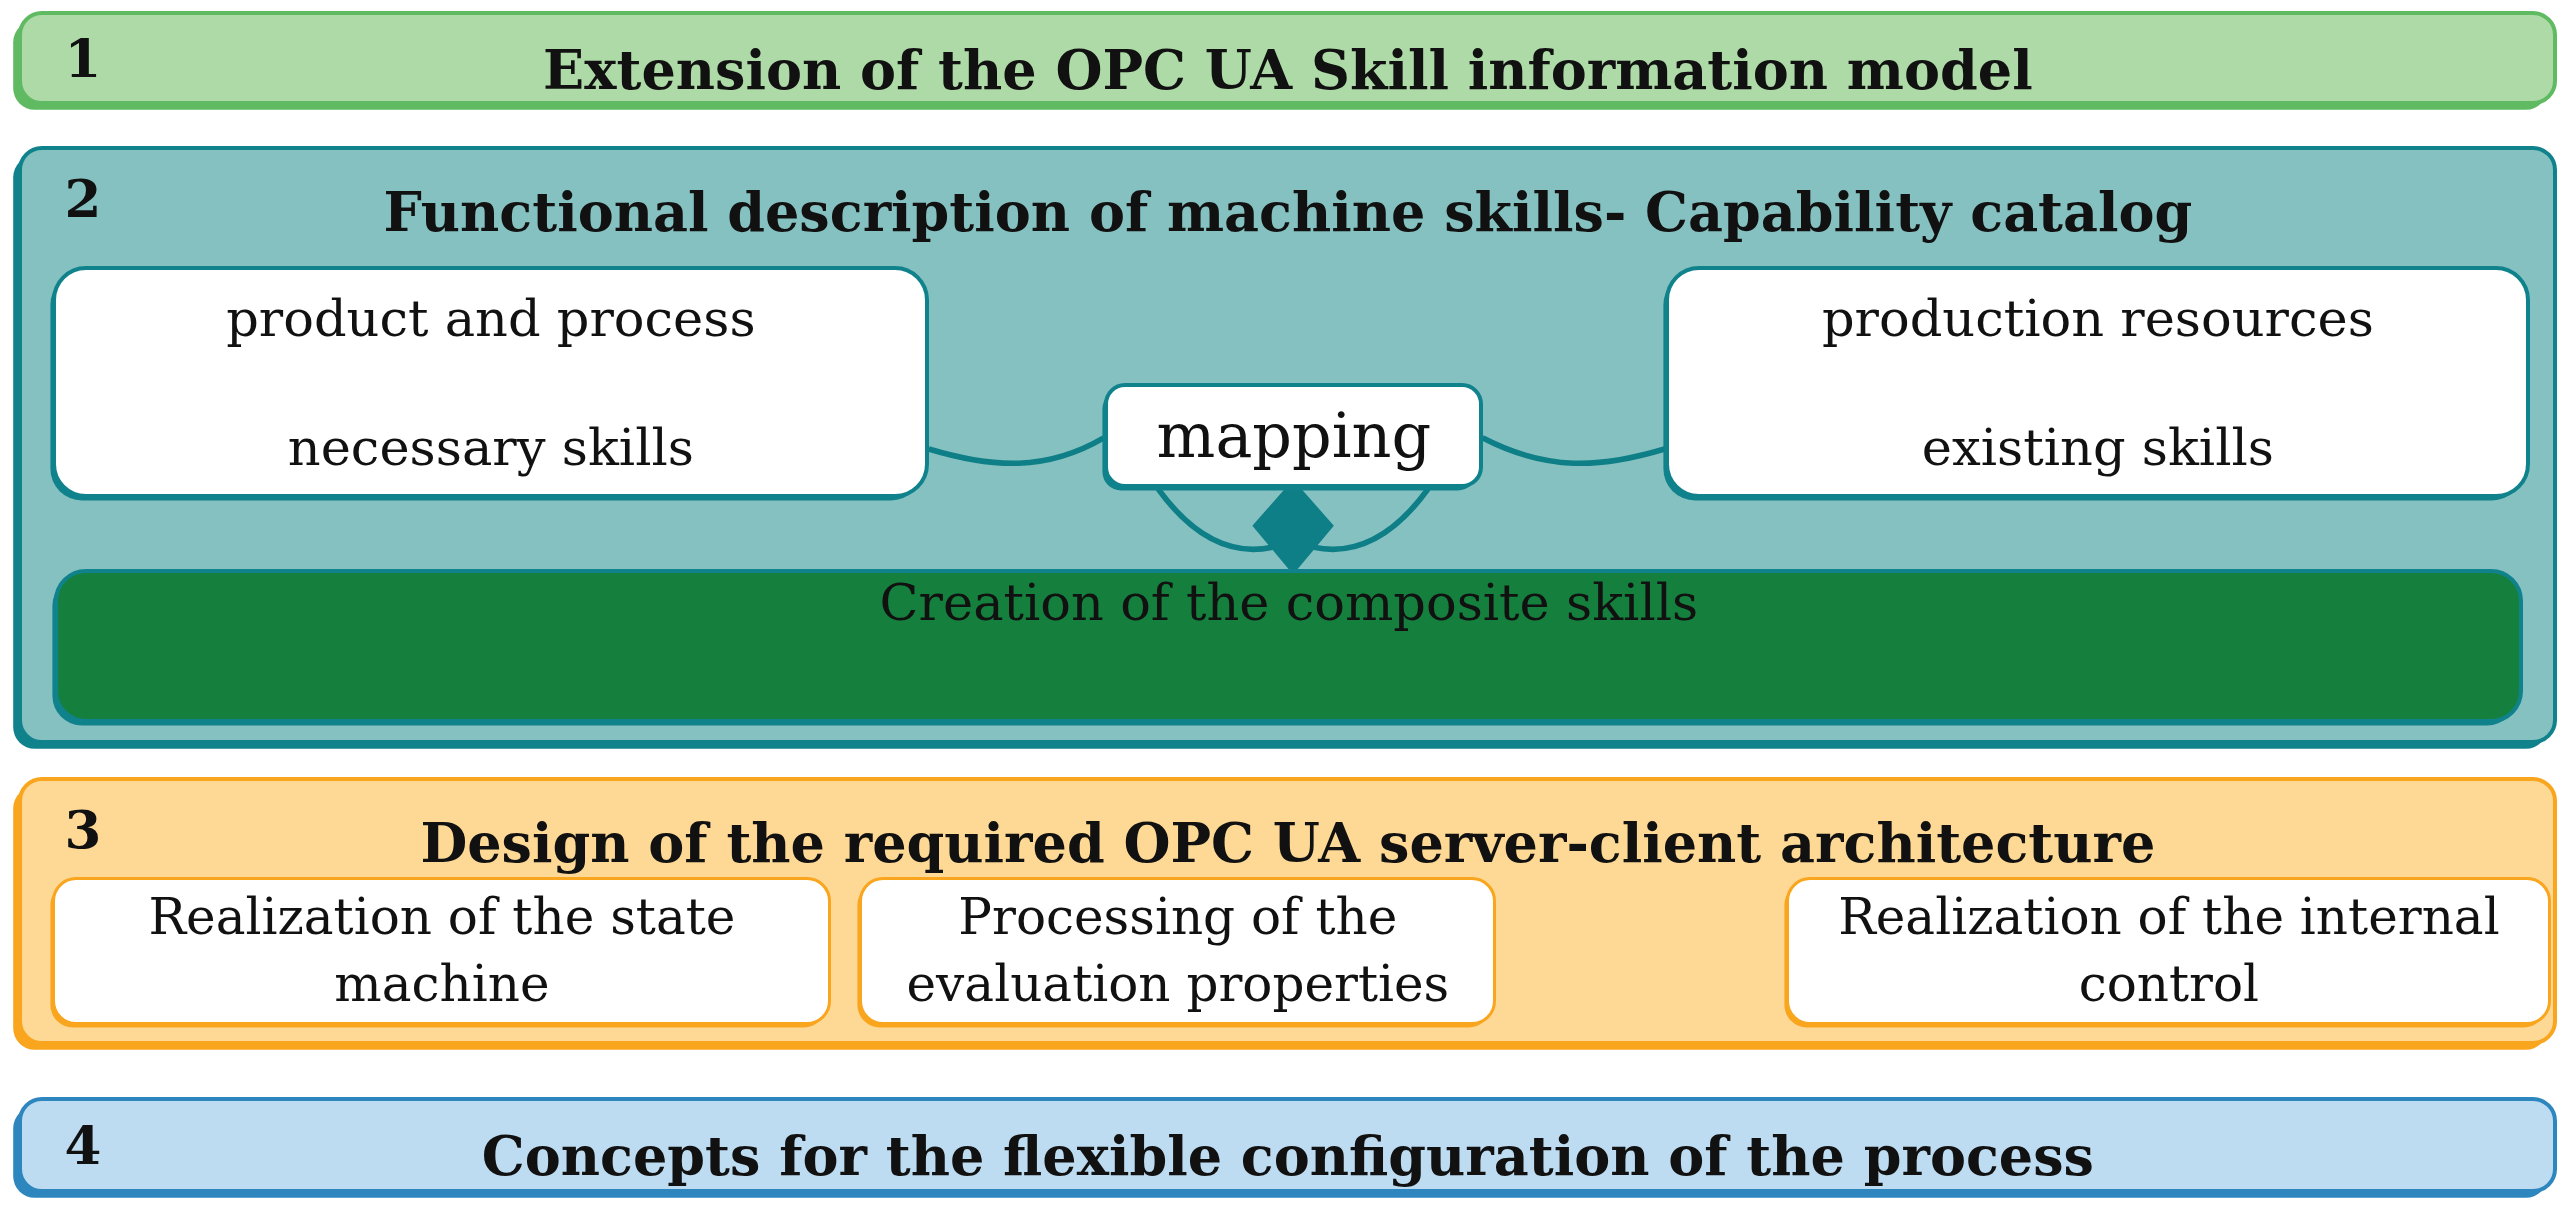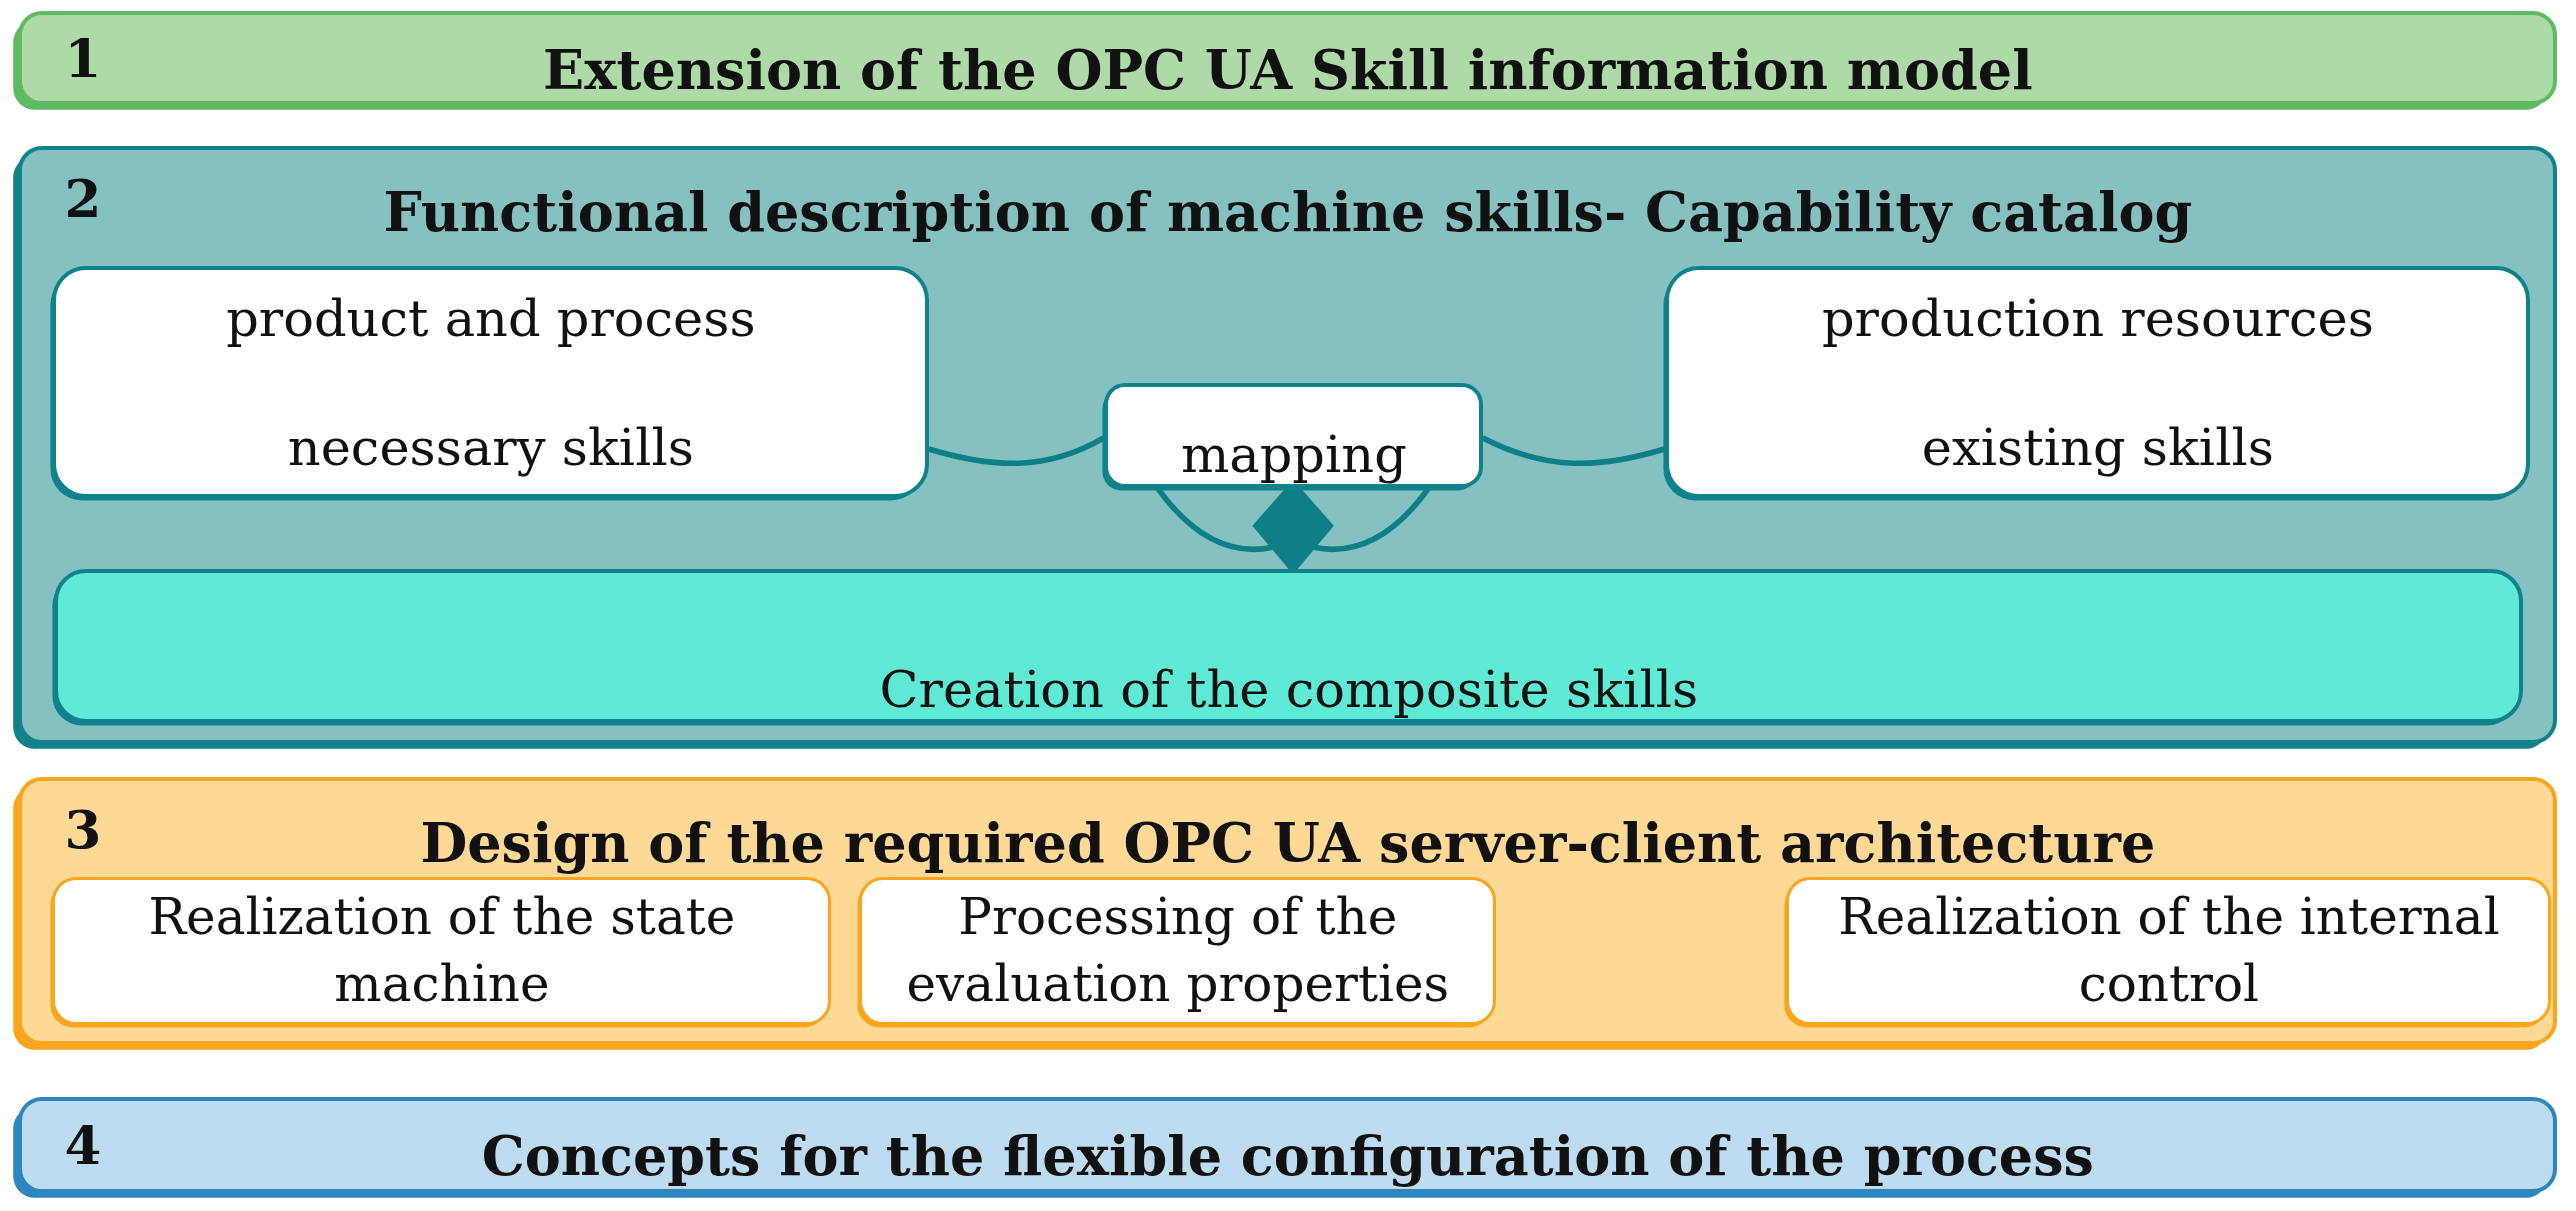--- a/index.html
+++ b/index.html
@@ -33,25 +33,25 @@
     padding:21px 16px 24px;gap:43px; }
   .left-box  { left:30px;   top:116px; width:877px; height:232px; }
   .right-box { left:1643px; top:116px; width:865px; height:232px; }
   .wbox-text { font-size:51px; line-height:1.1; white-space:nowrap; }
 
   .block-arrow { width:80px; height:121px; margin:-6.4px 0; }
 
   .map-box { position:absolute; left:1082px; top:233px; width:379px; height:105px; box-sizing:border-box;
     background:#ffffff; border:4px solid var(--border); border-radius:21px;
     box-shadow:-4px 4.8px 0 -2.4px var(--border);
-    display:flex; align-items:flex-end; justify-content:center; font-size:51px; }
+    display:flex; align-items:center; justify-content:center; font-size:62px; }
   .creation-box { position:absolute; left:32px; top:419px; width:2469px; height:154px; box-sizing:border-box;
-    background:#5eead4; border:4px solid var(--border); border-radius:32px;
+    background:#15803d; border:4px solid var(--border); border-radius:32px;
     box-shadow:-4px 4.8px 0 -2.4px var(--border);
-    display:flex; align-items:flex-end; justify-content:center; font-size:51px; }
+    display:flex; align-items:flex-start; justify-content:center; font-size:51px; }
 
   
   .obox { position:absolute; top:96px; height:148px; box-sizing:border-box; background:#ffffff;
     border:3.2px solid var(--border); border-radius:24px;
     box-shadow:-3.2px 4px 0 -1.6px var(--border);
     display:flex; align-items:center; justify-content:center; text-align:center;
     font-size:50px; line-height:1.35; padding:15px 19px; }
   .obox1 { left:30px;   width:779px; }
   .obox2 { left:837px; width:637px; }
   .obox3 { left:1764px; width:765px; }

